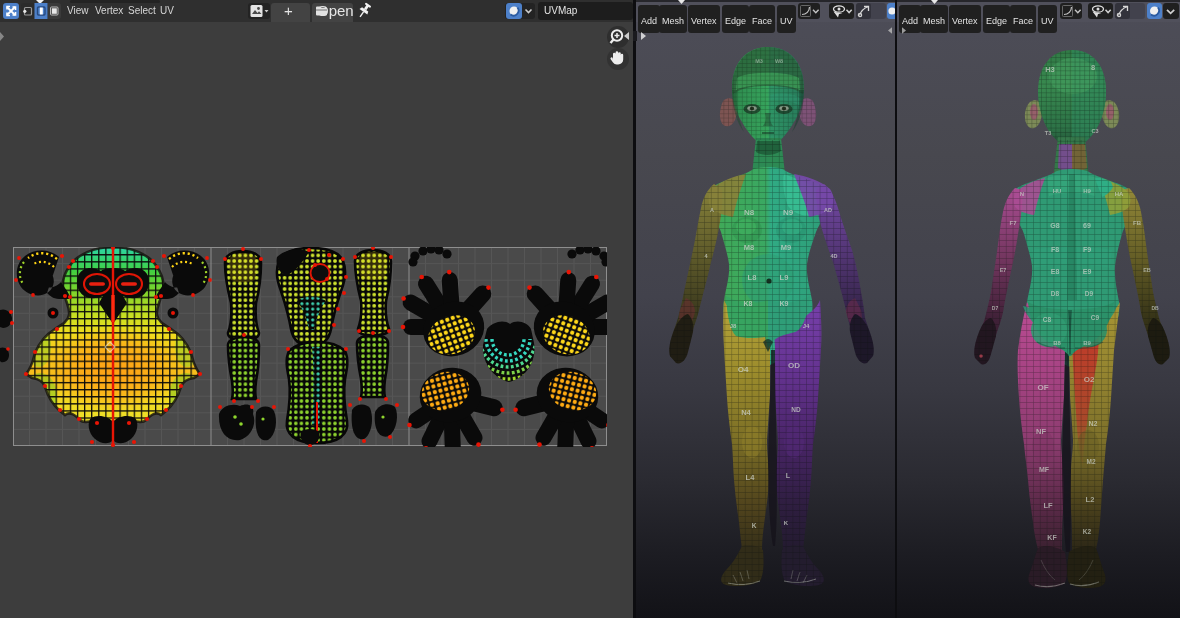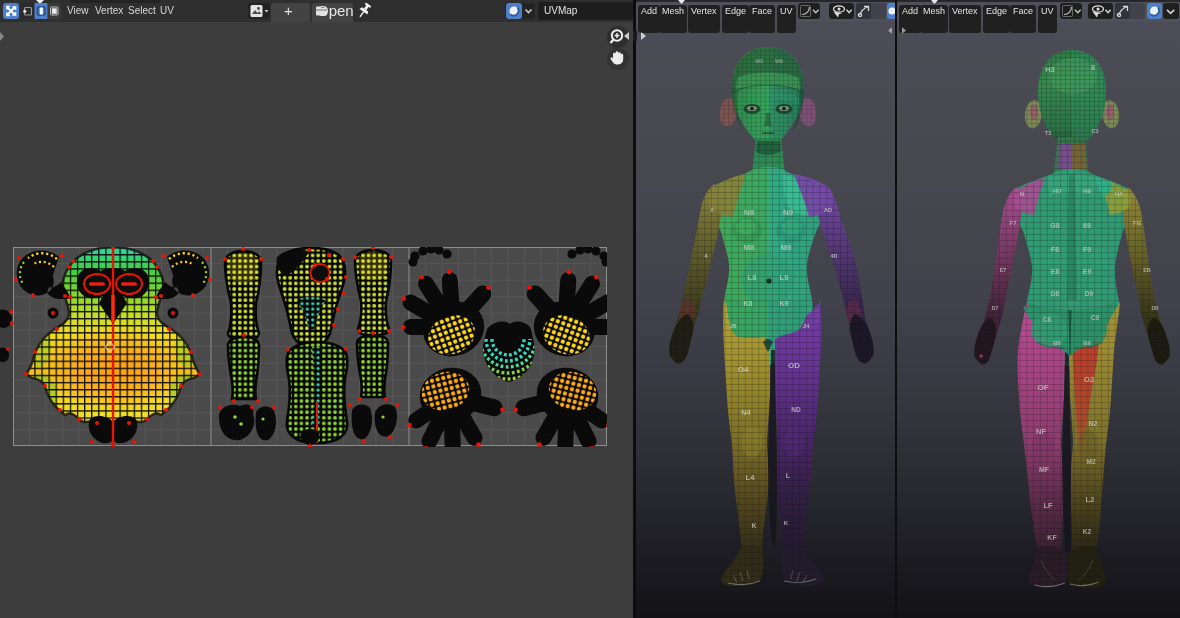--- a/index.html
+++ b/index.html
@@ -12,21 +12,21 @@
   
   #vp1 { left:636px; top:0; width:259px; height:618px;
     background:linear-gradient(180deg,#4d4d58 0%,#48484f 25%,#42424c 48%,#383841 63%,#2a2a31 78%,#1c1c22 90%,#121217 100%); }
   #vp2 { left:897px; top:0; width:283px; height:618px;
     background:linear-gradient(180deg,#4d4d58 0%,#48484f 25%,#42424c 48%,#383841 63%,#2a2a31 78%,#1c1c22 90%,#121217 100%); }
   .vphead { position:absolute; left:0; top:0; right:0; height:22px; background:#50505b;
     border-top:2px solid #26262b; }
   #div1 { left:633px; top:0; width:3px; height:618px; background:#0d0d10; }
   #div2 { left:895px; top:0; width:2px; height:618px; background:#0d0d10; }
   .hbtn { position:absolute; top:5px; height:28px; background:#202020; border-radius:3px;
-    color:#e2e2e2; font-size:9px; line-height:13px; padding:0 3px; }
+    color:#e2e2e2; font-size:9px; line-height:13px; padding:10px 3px; }
   .uvbtn { position:absolute; top:3px; height:30px; background:#434343; border-radius:3px;
     color:#e5e5e5; font-size:15px; line-height:16px; }
 </style>
 </head>
 <body>
 <div class="abs" id="uvheader">
   <div class="abs" style="left:70px;top:0;width:90px;height:3px;background:#232323;border-radius:2px"></div>
 
   <svg class="abs" style="left:3px;top:3px" width="16" height="16">
     <rect width="16" height="16" rx="3" fill="#4d80c9"></rect>

